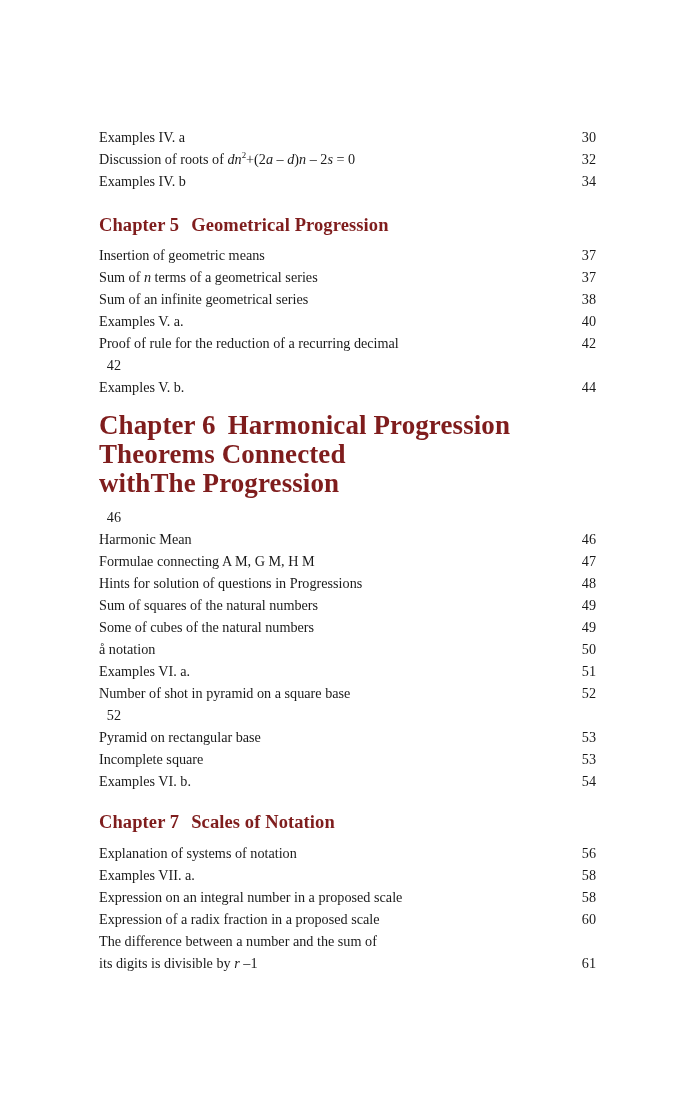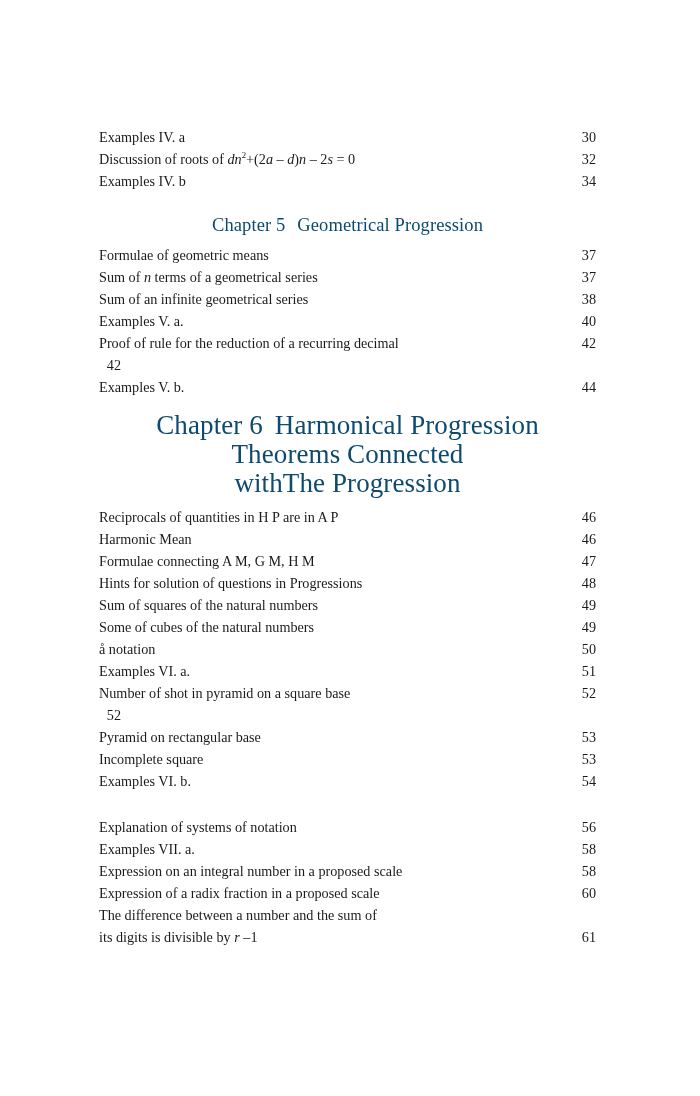--- a/index.html
+++ b/index.html
@@ -53,23 +53,23 @@
     min-width: 22px;
     font-size: 14.2px;
   }
   .entry.no-page .page-no { visibility: hidden; }
 
   
   .entry.cont .label { }
 
   
   .chapter-heading {
-    text-align: center;
-    font-weight: normal;
-    color: #0c4a6e;
+    text-align: left;
+    font-weight: bold;
+    color: #7f1d1d;
     letter-spacing: 0.1px;
   }
   .chapter-heading .ch-num {
     margin-right: 12px;
   }
   .chapter-heading.small {
     font-size: 18.5px;
     line-height: 26px;
   }
   .chapter-heading.large {
@@ -125,21 +125,21 @@
 
     <div class="gap-before-h5"></div>
     <div class="chapter-heading small">
       <span class="ch-num">Chapter 5</span><span class="ch-title">Geometrical Progression</span>
     </div>
     <div class="gap-after-h5"></div>
 
     <div>
 
       <div class="entry">
-        <span class="label">Formulae of geometric means</span>
+        <span class="label">Insertion of geometric means</span>
         <span class="page-no">37</span>
       </div>
 
       <div class="entry">
         <span class="label">Sum of <i class="var">n</i> terms of a geometrical series</span>
         <span class="page-no">37</span>
       </div>
 
       <div class="entry">
         <span class="label">Sum of an infinite geometrical series</span>
@@ -170,21 +170,20 @@
     <div class="gap-before-h6"></div>
     <div class="chapter-heading large">
       <span class="ch-num">Chapter 6</span><span class="ch-title">Harmonical Progression Theorems Connected</span>
       <span class="ch-line2">withThe Progression</span>
     </div>
     <div class="gap-after-h6"></div>
 
     <div>
 
       <div class="entry">
-        <span class="label">Reciprocals of quantities in H P are in A P</span>
         <span class="page-no">46</span>
       </div>
 
       <div class="entry">
         <span class="label">Harmonic Mean</span>
         <span class="page-no">46</span>
       </div>
 
       <div class="entry">
         <span class="label">Formulae connecting A M, G M, H M</span>
@@ -236,20 +235,23 @@
       </div>
 
       <div class="entry">
         <span class="label">Examples VI. b.</span>
         <span class="page-no">54</span>
       </div>
 
     </div>
 
     <div class="gap-before-h7"></div>
+    <div class="chapter-heading small">
+      <span class="ch-num">Chapter 7</span><span class="ch-title">Scales of Notation</span>
+    </div>
     <div class="gap-after-h7"></div>
 
     <div>
 
       <div class="entry">
         <span class="label">Explanation of systems of notation</span>
         <span class="page-no">56</span>
       </div>
 
       <div class="entry">

